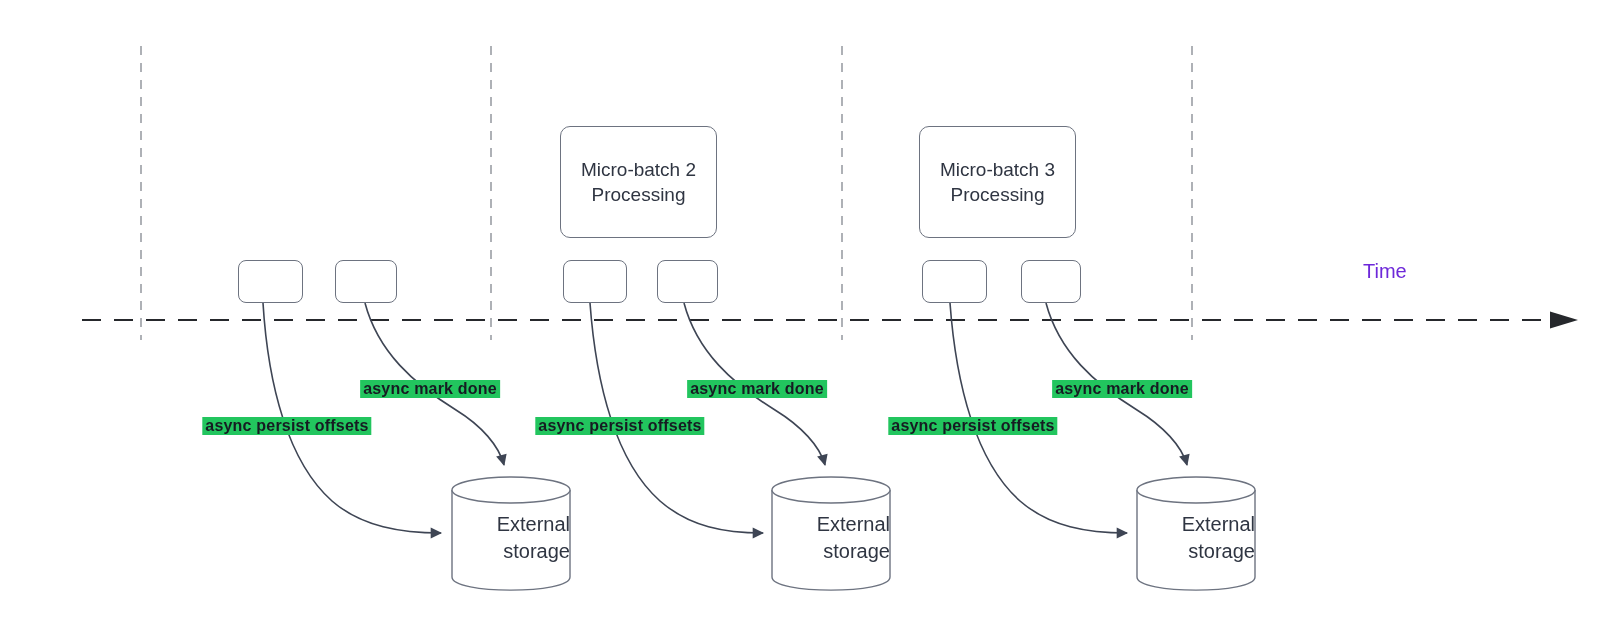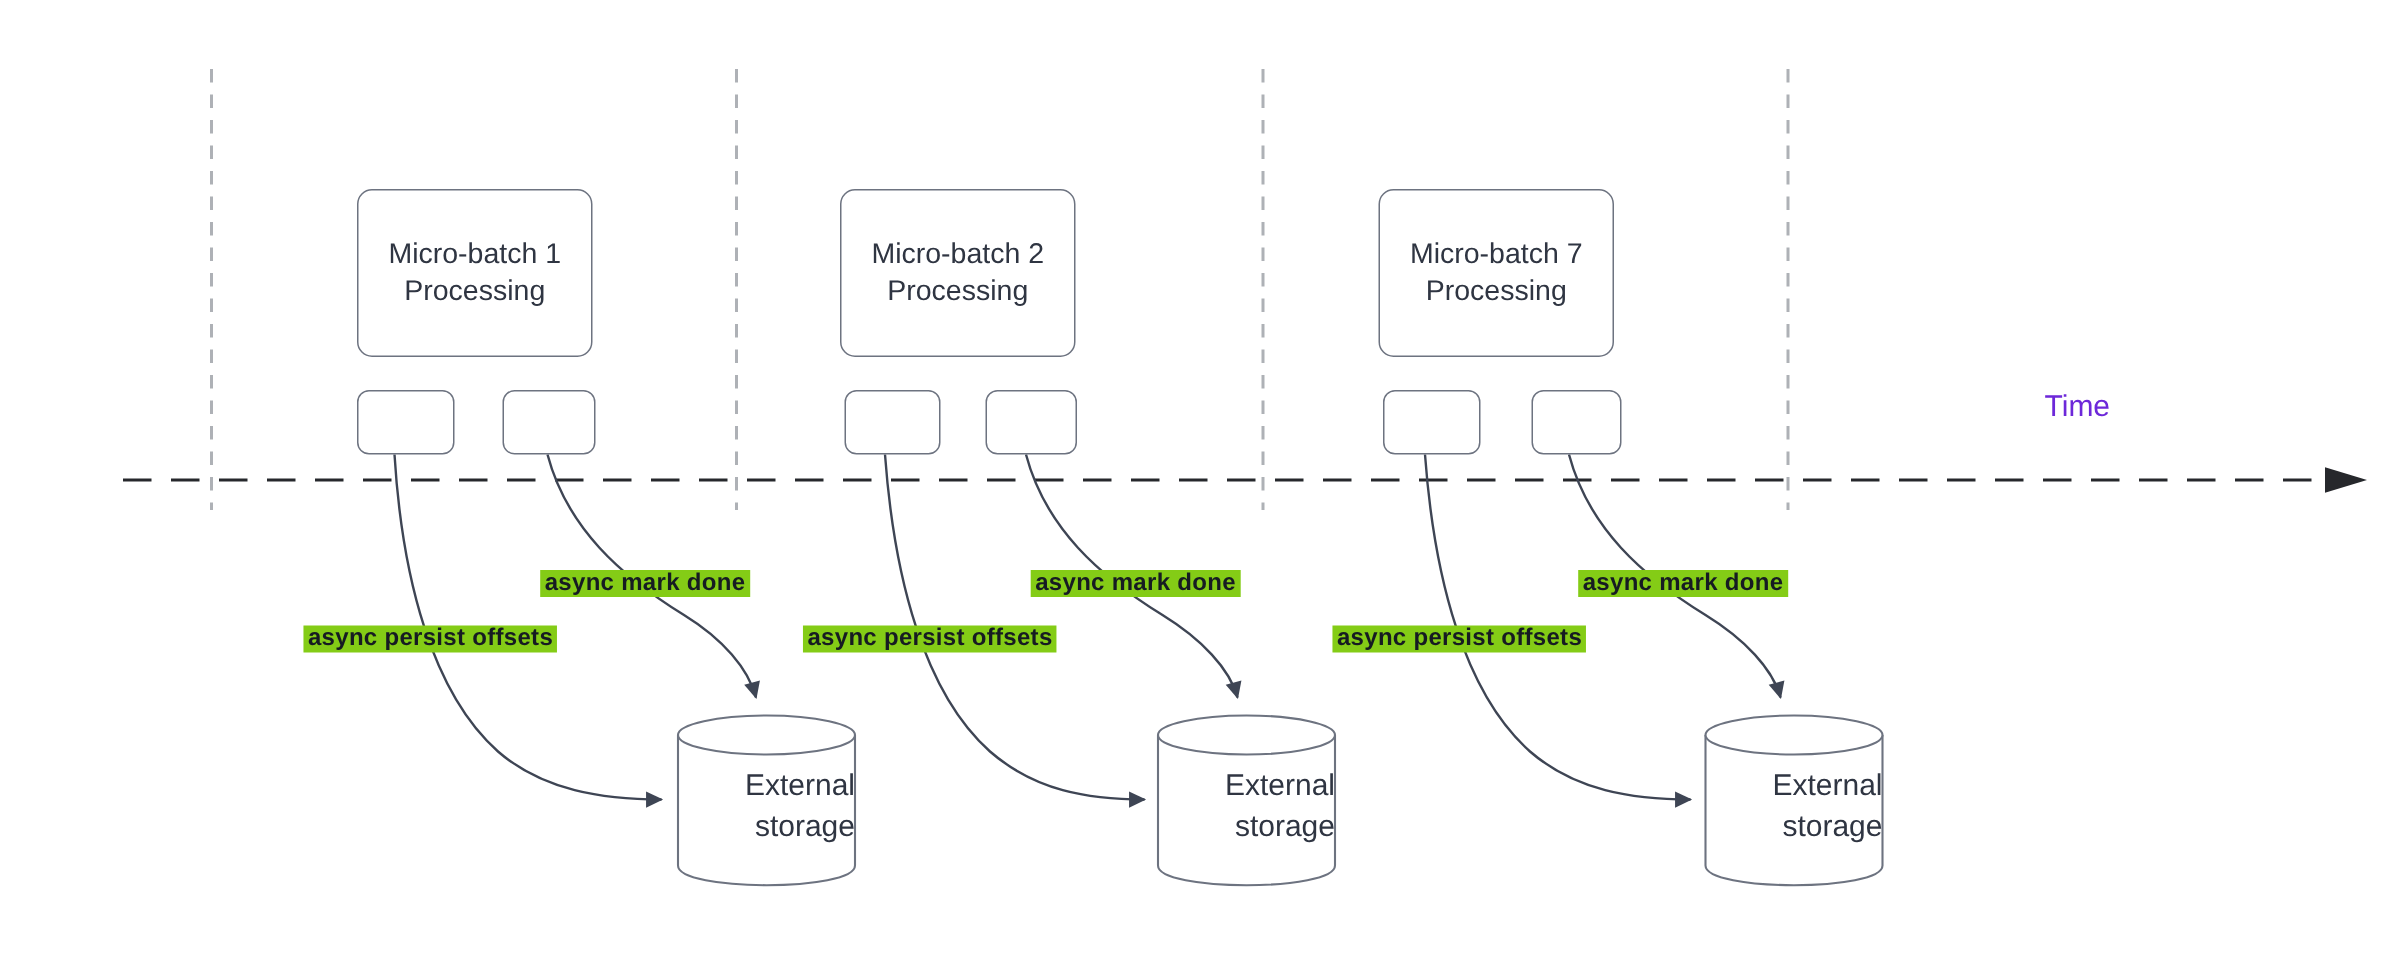--- a/index.html
+++ b/index.html
@@ -11,21 +11,21 @@
   .node { position:absolute; background:#ffffff; border:1.4px solid #6d7380; box-sizing:border-box; }
   .big-box {
     border-radius:10px; display:flex; align-items:center; justify-content:center;
     text-align:center; font-size:19px; line-height:25px; color:#2f3542;
   }
   .big-box .inner { width:140px; }
   .small-box { border-radius:8px; }
   .async-label {
     position:absolute; transform:translateX(-50%); white-space:nowrap;
     font-weight:bold; font-size:16px; line-height:18px; letter-spacing:0.2px;
-    color:#161b22; background:#84cc16; padding:0 3px;
+    color:#161b22; background:#22c55e; padding:0 3px;
   }
   .storage-label {
     position:absolute; width:118px; text-align:right;
     font-size:20px; line-height:27px; color:#2f3542;
   }
   .time-label { position:absolute; font-size:20px; color:#6d28d9; }
   .curve { fill:none; stroke:#3e4554; stroke-width:1.6px; }
   .guide { stroke:#aeb1b6; stroke-width:2px; stroke-dasharray:9 8; }
   .axis  { stroke:#26282c; stroke-width:2px; stroke-dasharray:19 13; }
   .cyl-body, .cyl-top { fill:#ffffff; stroke:#6d7380; stroke-width:1.4px; }
@@ -70,40 +70,37 @@
     <g>
       <path class="cyl-body" d="M 772 490 L 772 577 C 772 594.5 890 594.5 890 577 L 890 490"></path>
       <ellipse class="cyl-top" cx="831" cy="490" rx="59" ry="13"></ellipse>
     </g>
     <g>
       <path class="cyl-body" d="M 1137 490 L 1137 577 C 1137 594.5 1255 594.5 1255 577 L 1255 490"></path>
       <ellipse class="cyl-top" cx="1196" cy="490" rx="59" ry="13"></ellipse>
     </g>
   </svg>
 
-  <div class="node big-box" style="left:238px; top:126px; width:157px; height:112px;">
-    <div class="inner">Micro-batch 1 Processing</div>
-  </div>
   <div class="node small-box" style="left:238px; top:260px; width:65px; height:43px;"></div>
   <div class="node small-box" style="left:335px; top:260px; width:62px; height:43px;"></div>
   <div class="async-label" style="left:287px; top:417px;">async persist offsets</div>
   <div class="async-label" style="left:430px; top:380px;">async mark done</div>
   <div class="storage-label" style="left:452px; top:511px;">External storage</div>
 
   <div class="node big-box" style="left:560px; top:126px; width:157px; height:112px;text-align:center;">
     <div class="inner">Micro-batch 2 Processing</div>
   </div>
   <div class="node small-box" style="left:563px; top:260px; width:64px; height:43px;"></div>
   <div class="node small-box" style="left:657px; top:260px; width:61px; height:43px;"></div>
   <div class="async-label" style="left:620px; top:417px;">async persist offsets</div>
   <div class="async-label" style="left:757px; top:380px;">async mark done</div>
   <div class="storage-label" style="left:772px; top:511px;">External storage</div>
 
   <div class="node big-box" style="left:919px; top:126px; width:157px; height:112px;">
-    <div class="inner">Micro-batch 7 Processing</div>
+    <div class="inner">Micro-batch 3 Processing</div>
   </div>
   <div class="node small-box" style="left:922px; top:260px; width:65px; height:43px;"></div>
   <div class="node small-box" style="left:1021px; top:260px; width:60px; height:43px;"></div>
   <div class="async-label" style="left:973px; top:417px;">async persist offsets</div>
   <div class="async-label" style="left:1122px; top:380px;">async mark done</div>
   <div class="storage-label" style="left:1137px; top:511px;">External storage</div>
 
   <div class="time-label" style="left:1363px; top:260px;">Time</div>
 
 </div>

